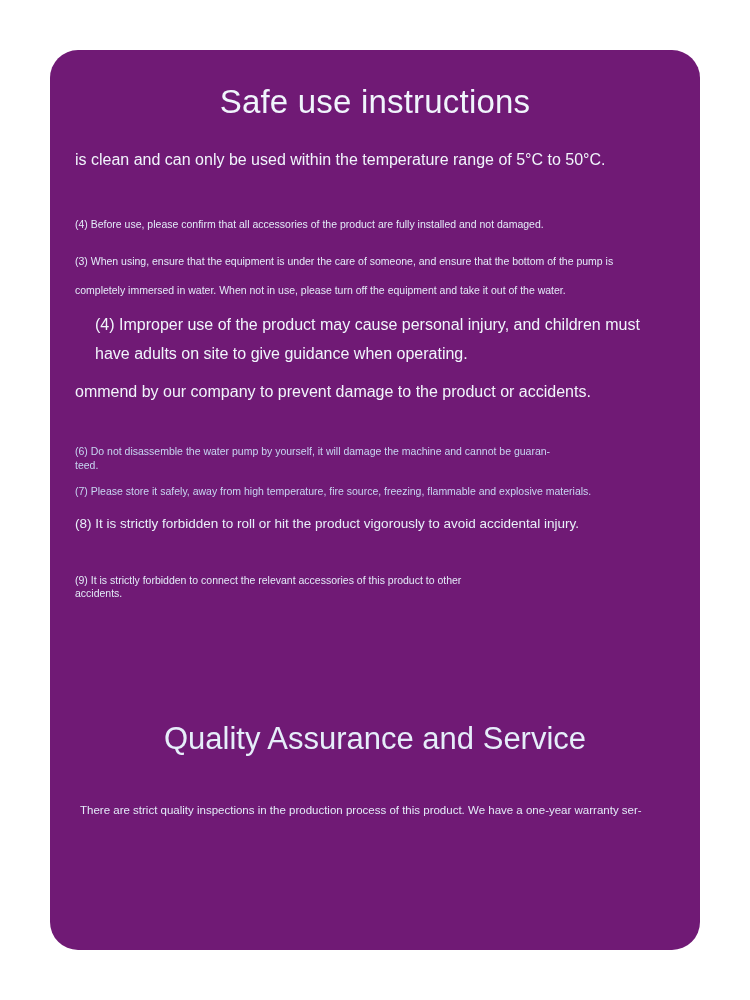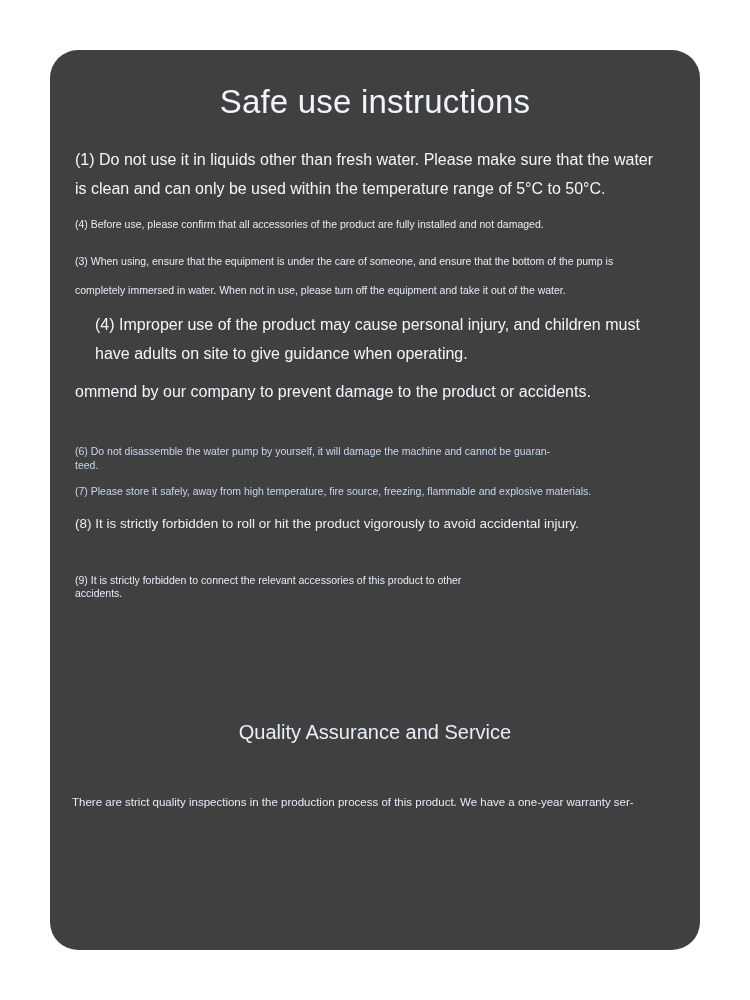--- a/index.html
+++ b/index.html
@@ -13,42 +13,42 @@
     body {
       font-family: "Liberation Sans", sans-serif;
       position: relative;
     }
     .card {
       position: absolute;
       left: 50px;
       top: 50px;
       width: 650px;
       height: 900px;
-      background: #404040;
+      background: #701a75;
       border-radius: 28px;
       color: #eef3fb;
       box-sizing: border-box;
     }
     .title {
       position: absolute;
       left: 0;
       width: 650px;
       text-align: center;
       font-weight: normal;
       margin: 0;
       color: #f0f5fc;
     }
     .title-safe {
       top: 33px;
       font-size: 33px;
       letter-spacing: 0.2px;
     }
     .title-quality {
       top: 671px;
-      font-size: 20px;
+      font-size: 31px;
       color: #e6eefa;
     }
     .item {
       position: absolute;
       left: 25px;
       margin: 0;
       white-space: nowrap;
     }
     .item .line { display: block; }
     .big {
@@ -59,21 +59,21 @@
     .small {
       font-size: 10.5px;
       color: #e3ebf8;
     }
     .faint {
       color: #c7d6f1;
     }
     .para {
       position: absolute;
       left: 18px;
-      margin: 4px;
+      margin: 12px;
       white-space: nowrap;
     }
     .para .line { display: block; }
     .warranty {
       font-size: 11.5px;
       line-height: 26px;
       color: #e3ebf8;
     }
     .note {
       font-size: 14.5px;
@@ -82,21 +82,20 @@
     }
   </style>
 </head>
 <body>
 
 <div class="card">
 
   <h1 class="title title-safe">Safe use instructions</h1>
 
   <p class="item big" style="top:95px;">
-    <span class="line">(1) Do not use it in liquids other than fresh water. Please make sure that the water</span>
     <span class="line">is clean and can only be used within the temperature range of 5°C to 50°C.</span>
   </p>
 
   <p class="item small" style="top:167px; line-height:14px;">
     <span class="line">(4) Before use, please confirm that all accessories of the product are fully installed and not damaged.</span>
   </p>
 
   <p class="item small" style="top:197px; line-height:29px;">
     <span class="line">(3) When using, ensure that the equipment is under the care of someone, and ensure that the bottom of the pump is</span>
     <span class="line">completely immersed in water. When not in use, please turn off the equipment and take it out of the water.</span>

